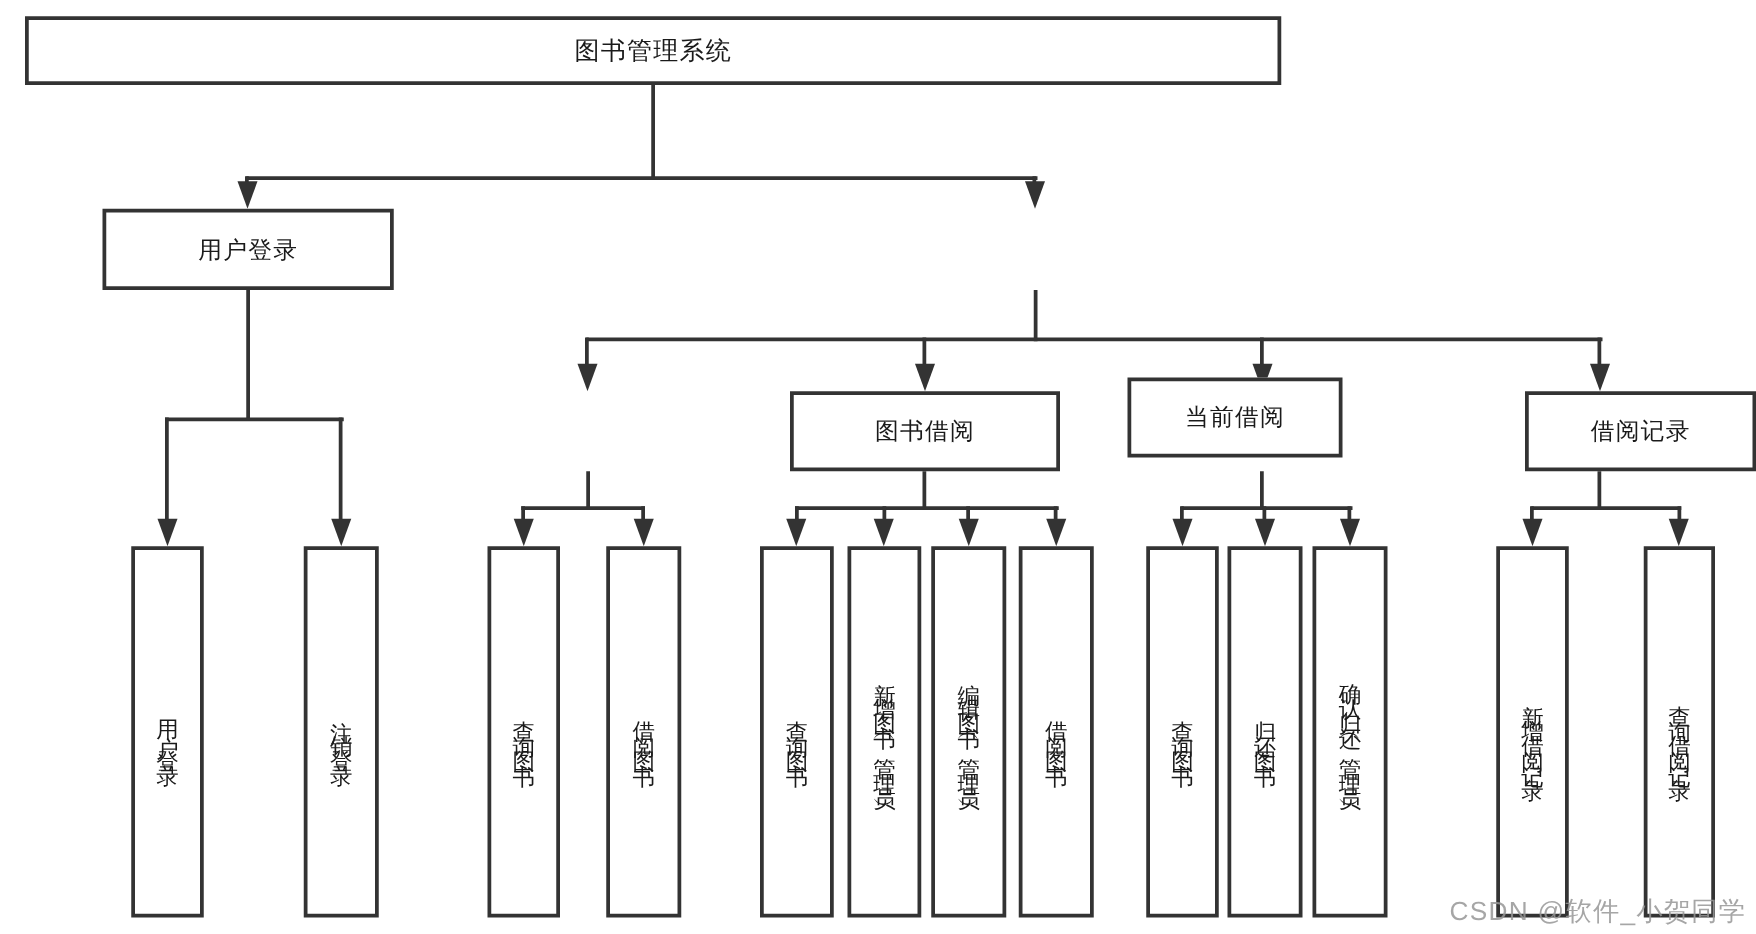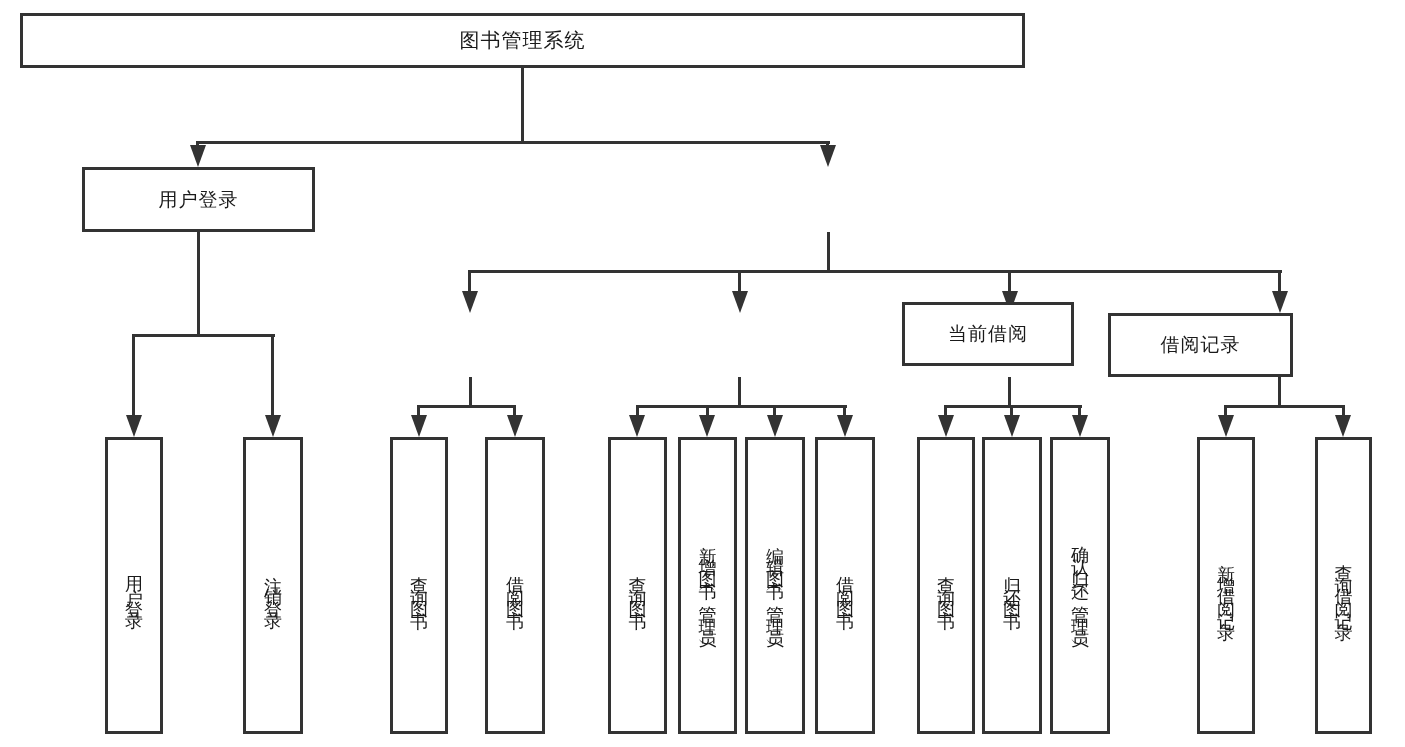--- a/index.html
+++ b/index.html
@@ -77,22 +77,23 @@
   <div class="line" style="left:469px;top:270px;width:813px;height:3px"></div>
   <div class="line" style="left:468px;top:270px;width:3px;height:23px"></div>
   <div class="arrow" style="left:462px;top:291px"></div>
   <div class="line" style="left:738px;top:270px;width:3px;height:23px"></div>
   <div class="arrow" style="left:732px;top:291px"></div>
   <div class="line" style="left:1008px;top:270px;width:3px;height:23px"></div>
   <div class="arrow" style="left:1002px;top:291px"></div>
   <div class="line" style="left:1278px;top:270px;width:3px;height:23px"></div>
   <div class="arrow" style="left:1272px;top:291px"></div>
 
+  <div class="node" style="left:632px;top:313px;width:216px;height:64px">图书借阅</div>
   <div class="node" style="left:902px;top:302px;width:172px;height:64px">当前借阅</div>
-  <div class="node" style="left:1108px;top:313px;width:185px;height:64px">借阅记录</div>
+  <div class="node" style="left:1220px;top:313px;width:185px;height:64px">借阅记录</div>
 
   <div class="line" style="left:469px;top:377px;width:3px;height:30px"></div>
   <div class="line" style="left:417px;top:405px;width:99px;height:3px"></div>
   <div class="line" style="left:417px;top:405px;width:3px;height:12px"></div>
   <div class="arrow" style="left:411px;top:415px"></div>
   <div class="line" style="left:513px;top:405px;width:3px;height:12px"></div>
   <div class="arrow" style="left:507px;top:415px"></div>
 
   <div class="line" style="left:738px;top:377px;width:3px;height:30px"></div>
   <div class="line" style="left:636px;top:405px;width:211px;height:3px"></div>
@@ -132,14 +133,15 @@
   <div class="node leaf" style="left:745px;top:437px;width:60px;height:297px">编辑图书（管理员）</div>
   <div class="node leaf" style="left:815px;top:437px;width:60px;height:297px">借阅图书</div>
 
   <div class="node leaf" style="left:917px;top:437px;width:58px;height:297px">查询图书</div>
   <div class="node leaf" style="left:982px;top:437px;width:60px;height:297px">归还图书</div>
   <div class="node leaf" style="left:1050px;top:437px;width:60px;height:297px">确认归还（管理员）</div>
 
   <div class="node leaf" style="left:1197px;top:437px;width:58px;height:297px">新增借阅记录</div>
   <div class="node leaf" style="left:1315px;top:437px;width:57px;height:297px">查询借阅记录</div>
 
+  <div class="watermark">CSDN @软件_小贺同学</div>
 
 </div>
 
 </body></html>

